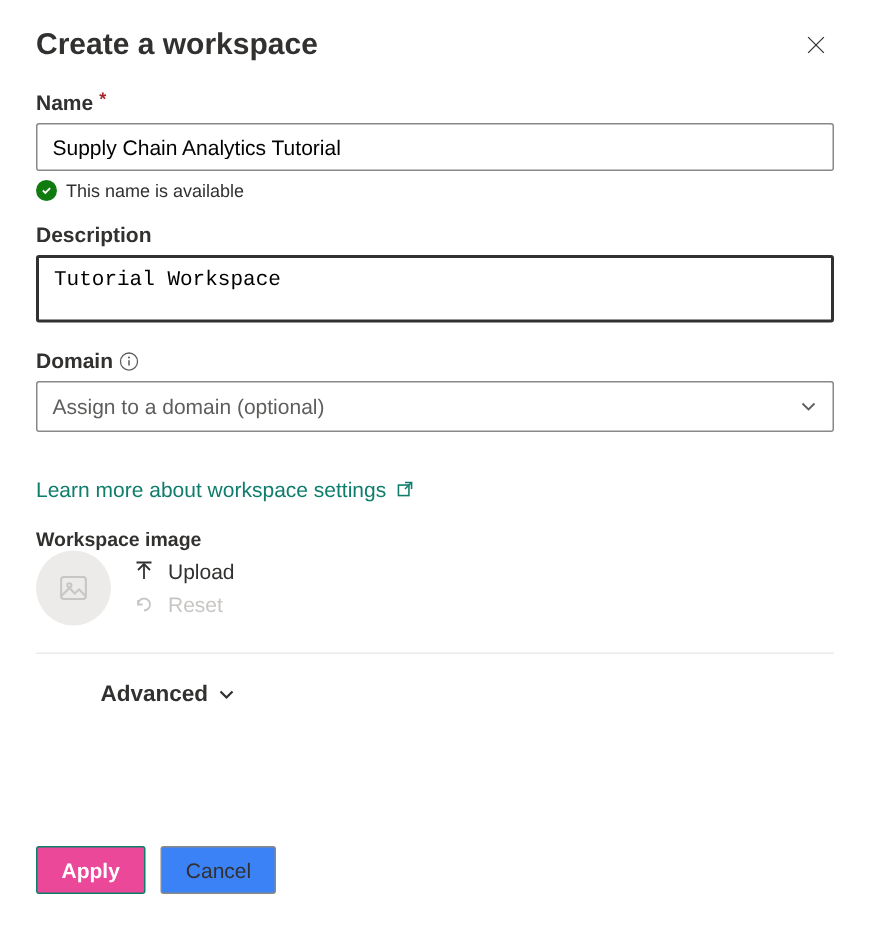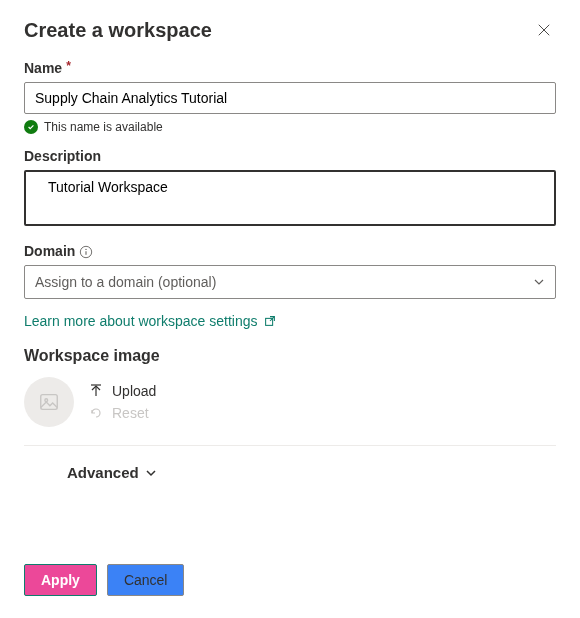--- a/index.html
+++ b/index.html
@@ -16,32 +16,32 @@
   .field-label { font-weight: 600; font-size: 14px; margin-bottom: 6px; display:flex; align-items:center; gap:4px;}
   .required { color: #a4262c; font-size: 12px; position:relative; top:-2px;}
   .text-input {
     width: 100%; padding: 7px 10px; font-size: 14px;
     border: 1px solid #8a8886; border-radius: 2px; font-family:inherit;
   }
   .validation { display:flex; align-items:center; gap:6px; margin-top:6px; font-size:12px; color:#323130;}
   .validation .check { width:14px; height:14px; border-radius:50%; background:#107c10; display:flex; align-items:center; justify-content:center;}
   .validation .check svg { width:8px; height:8px; }
   .textarea {
-    width: 100%; height: 56px; padding: 7px 22px; font-size: 14px;
-    border: 2px solid #323130; border-radius: 2px; font-family:Liberation Sans, sans-serif; resize:none;
+    width: 100%; height: 45px; padding: 7px 10px; font-size: 14px;
+    border: 2px solid #323130; border-radius: 2px; font-family:Liberation Mono, monospace; resize:none;
   }
   .info-icon { width:14px; height:14px; position:relative; top:1px;}
   .select {
     width:100%; border:1px solid #8a8886; border-radius:2px; padding:8px 10px;
     display:flex; align-items:center; justify-content:space-between; color:#605e5c; cursor:pointer;
   }
   .chevron { width:12px; height:12px; }
-  .link { color:#0f7d6c; font-size:14px; display:inline-flex; align-items:center; gap:6px; text-decoration:none; cursor:pointer; margin-bottom:18px;}
+  .link { color:#0f7d6c; font-size:14px; display:inline-flex; align-items:center; gap:6px; text-decoration:none; cursor:pointer; margin-bottom:18px;margin-top:16px;}
   .link svg { width:14px; height:14px; }
-  .section-title { font-weight:600; font-size:16px; margin-bottom:12px; }
+  .section-title { font-weight:600; font-size:13px; }
   .image-row { display:flex; align-items:center; gap:14px; margin-bottom:18px;}
   .image-placeholder { width:50px; height:50px; border-radius:50%; background:#edebe9; display:flex; align-items:center; justify-content:center;}
   .image-placeholder svg { width:22px; height:22px; stroke:#c8c6c4; fill:none;}
   .image-actions { display:flex; flex-direction:column; gap:6px;}
   .image-action { display:flex; align-items:flex-start; gap:8px; font-size:14px; cursor:pointer; color:#323130;}
   .image-action.disabled { color:#c8c6c4; cursor:default;}
   .image-action svg { width:16px; height:16px; }
   hr.divider { border:none; border-top:1px solid #edebe9; margin: 6px 0 18px 0;}
   .advanced { display:flex; align-items:center; gap:6px; font-weight:600; font-size:15px; cursor:pointer; margin-bottom:40px;margin-left:43px;}
   .footer { display:flex; gap:10px; position:absolute; bottom:22px; left:24px;}

